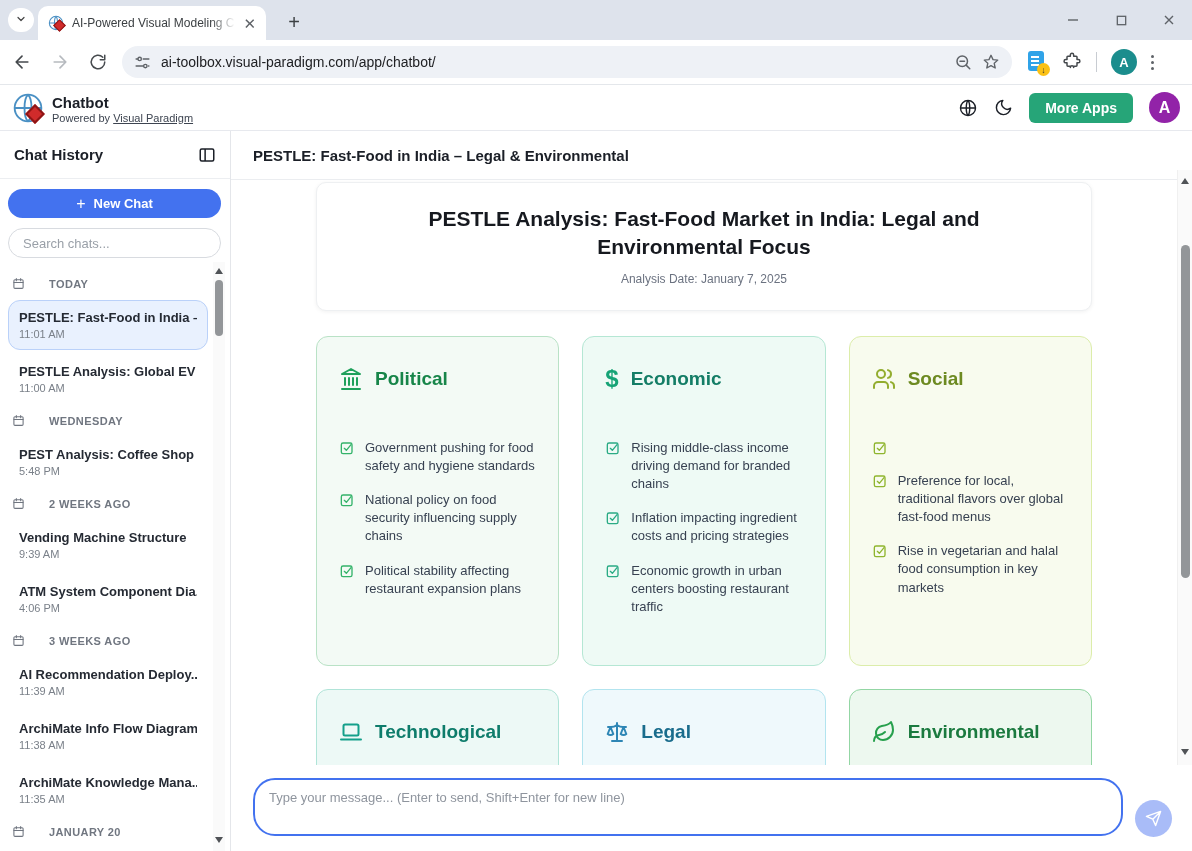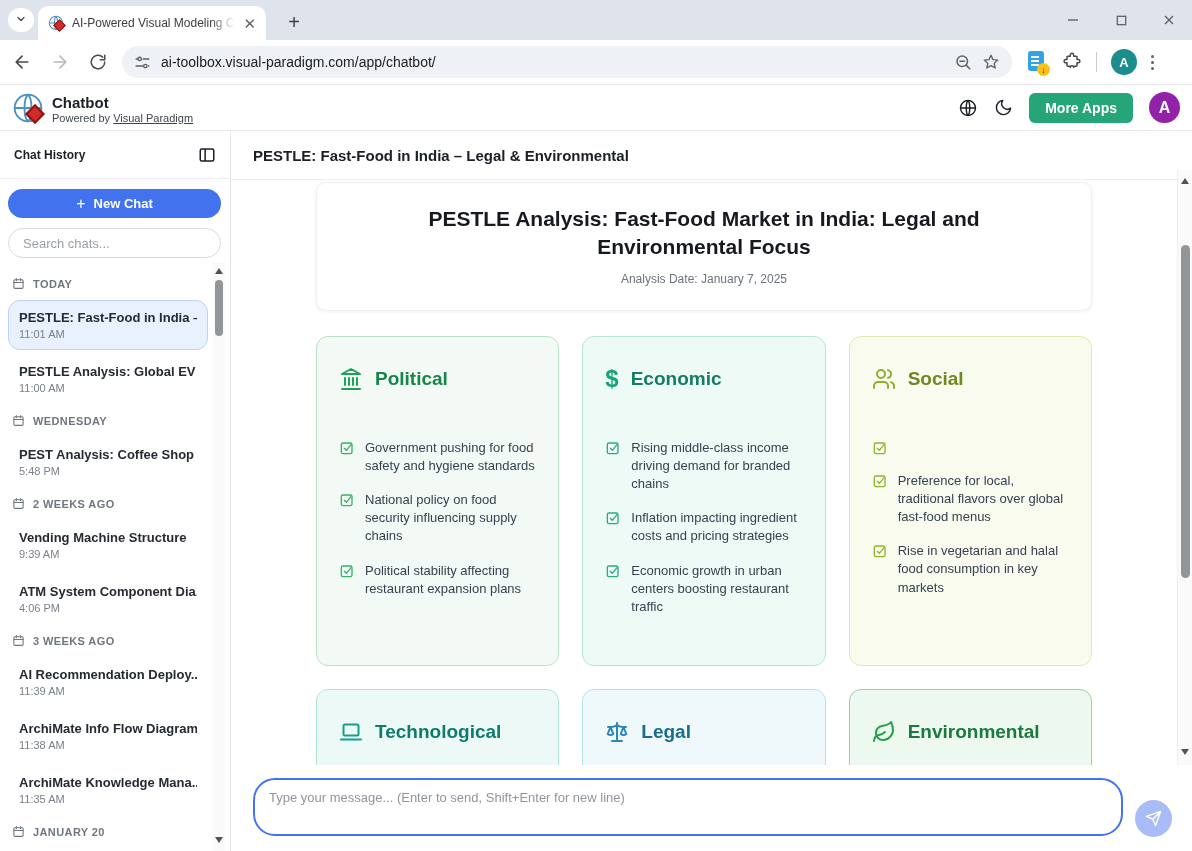--- a/index.html
+++ b/index.html
@@ -53,31 +53,31 @@
   .more-apps-btn { height:30px; padding:0 16px; border:none; border-radius:6px; background:#26a578;
     color:#fff; font-size:14px; font-weight:bold; font-family:inherit; display:flex; align-items:center; }
   .app-avatar { width:31px; height:31px; border-radius:50%; background:#9223a8; color:#fff;
     display:flex; align-items:center; justify-content:center; font-size:16px; font-weight:bold; }
 
   
   .sidebar { position:absolute; left:0; top:131px; width:231px; height:720px; background:#fff;
     border-right:1px solid #e4e6ea; }
   .sidebar-header { height:48px; display:flex; align-items:center; justify-content:space-between;
     padding:0 14px; border-bottom:1px solid #eceef1; }
-  .sidebar-title { font-size:12px; font-weight:bold; color:#1b1f27; }
+  .sidebar-title { font-size:15px; font-weight:bold; color:#1b1f27; }
   .panel-btn { color:#1b1f27; display:flex; }
   .new-chat-btn { margin:10px 8px 0 8px; width:213px; height:29px; border:none; border-radius:15px;
     background:#4372ef; color:#fff; font-size:13px; font-weight:bold; font-family:inherit;
     display:flex; align-items:center; justify-content:center; gap:8px; }
   .new-chat-plus { font-size:16px; font-weight:400; }
   .search-input { margin:10px 8px 0 8px; width:213px; height:30px; border:1px solid #d8dbe0; border-radius:15px;
     padding:0 14px; font-size:13px; font-family:inherit; color:#333; outline:none; }
   .search-input::placeholder { color:#9aa0a8; }
   .chat-list { position:absolute; left:0; top:128px; width:212px; height:592px; overflow:hidden; padding:8px 4px 0 8px; }
-  .chat-group-label { display:flex; align-items:center; gap:8px; color:#707680; font-size:11px;
+  .chat-group-label { display:flex; align-items:center; gap:24px; color:#707680; font-size:11px;
     font-weight:bold; letter-spacing:.4px; margin:10px 0 10px 4px; }
   .chat-item { border-radius:12px; padding:9px 10px; margin-bottom:4px; border:1px solid transparent; }
   .chat-item.active { background:#e9f1fe; border-color:#bad1f9; }
   .chat-item-title { font-size:13px; font-weight:bold; color:#252a33; white-space:nowrap; overflow:hidden; }
   .chat-item-time { font-size:11px; color:#7a8089; margin-top:3px; }
 
   
   .sb-track { position:absolute; background:#fafafa; }
   .sb-arrow { position:absolute; width:0; height:0; border-left:4px solid transparent; border-right:4px solid transparent; }
   .sb-arrow.up { border-bottom:6px solid #505357; }

